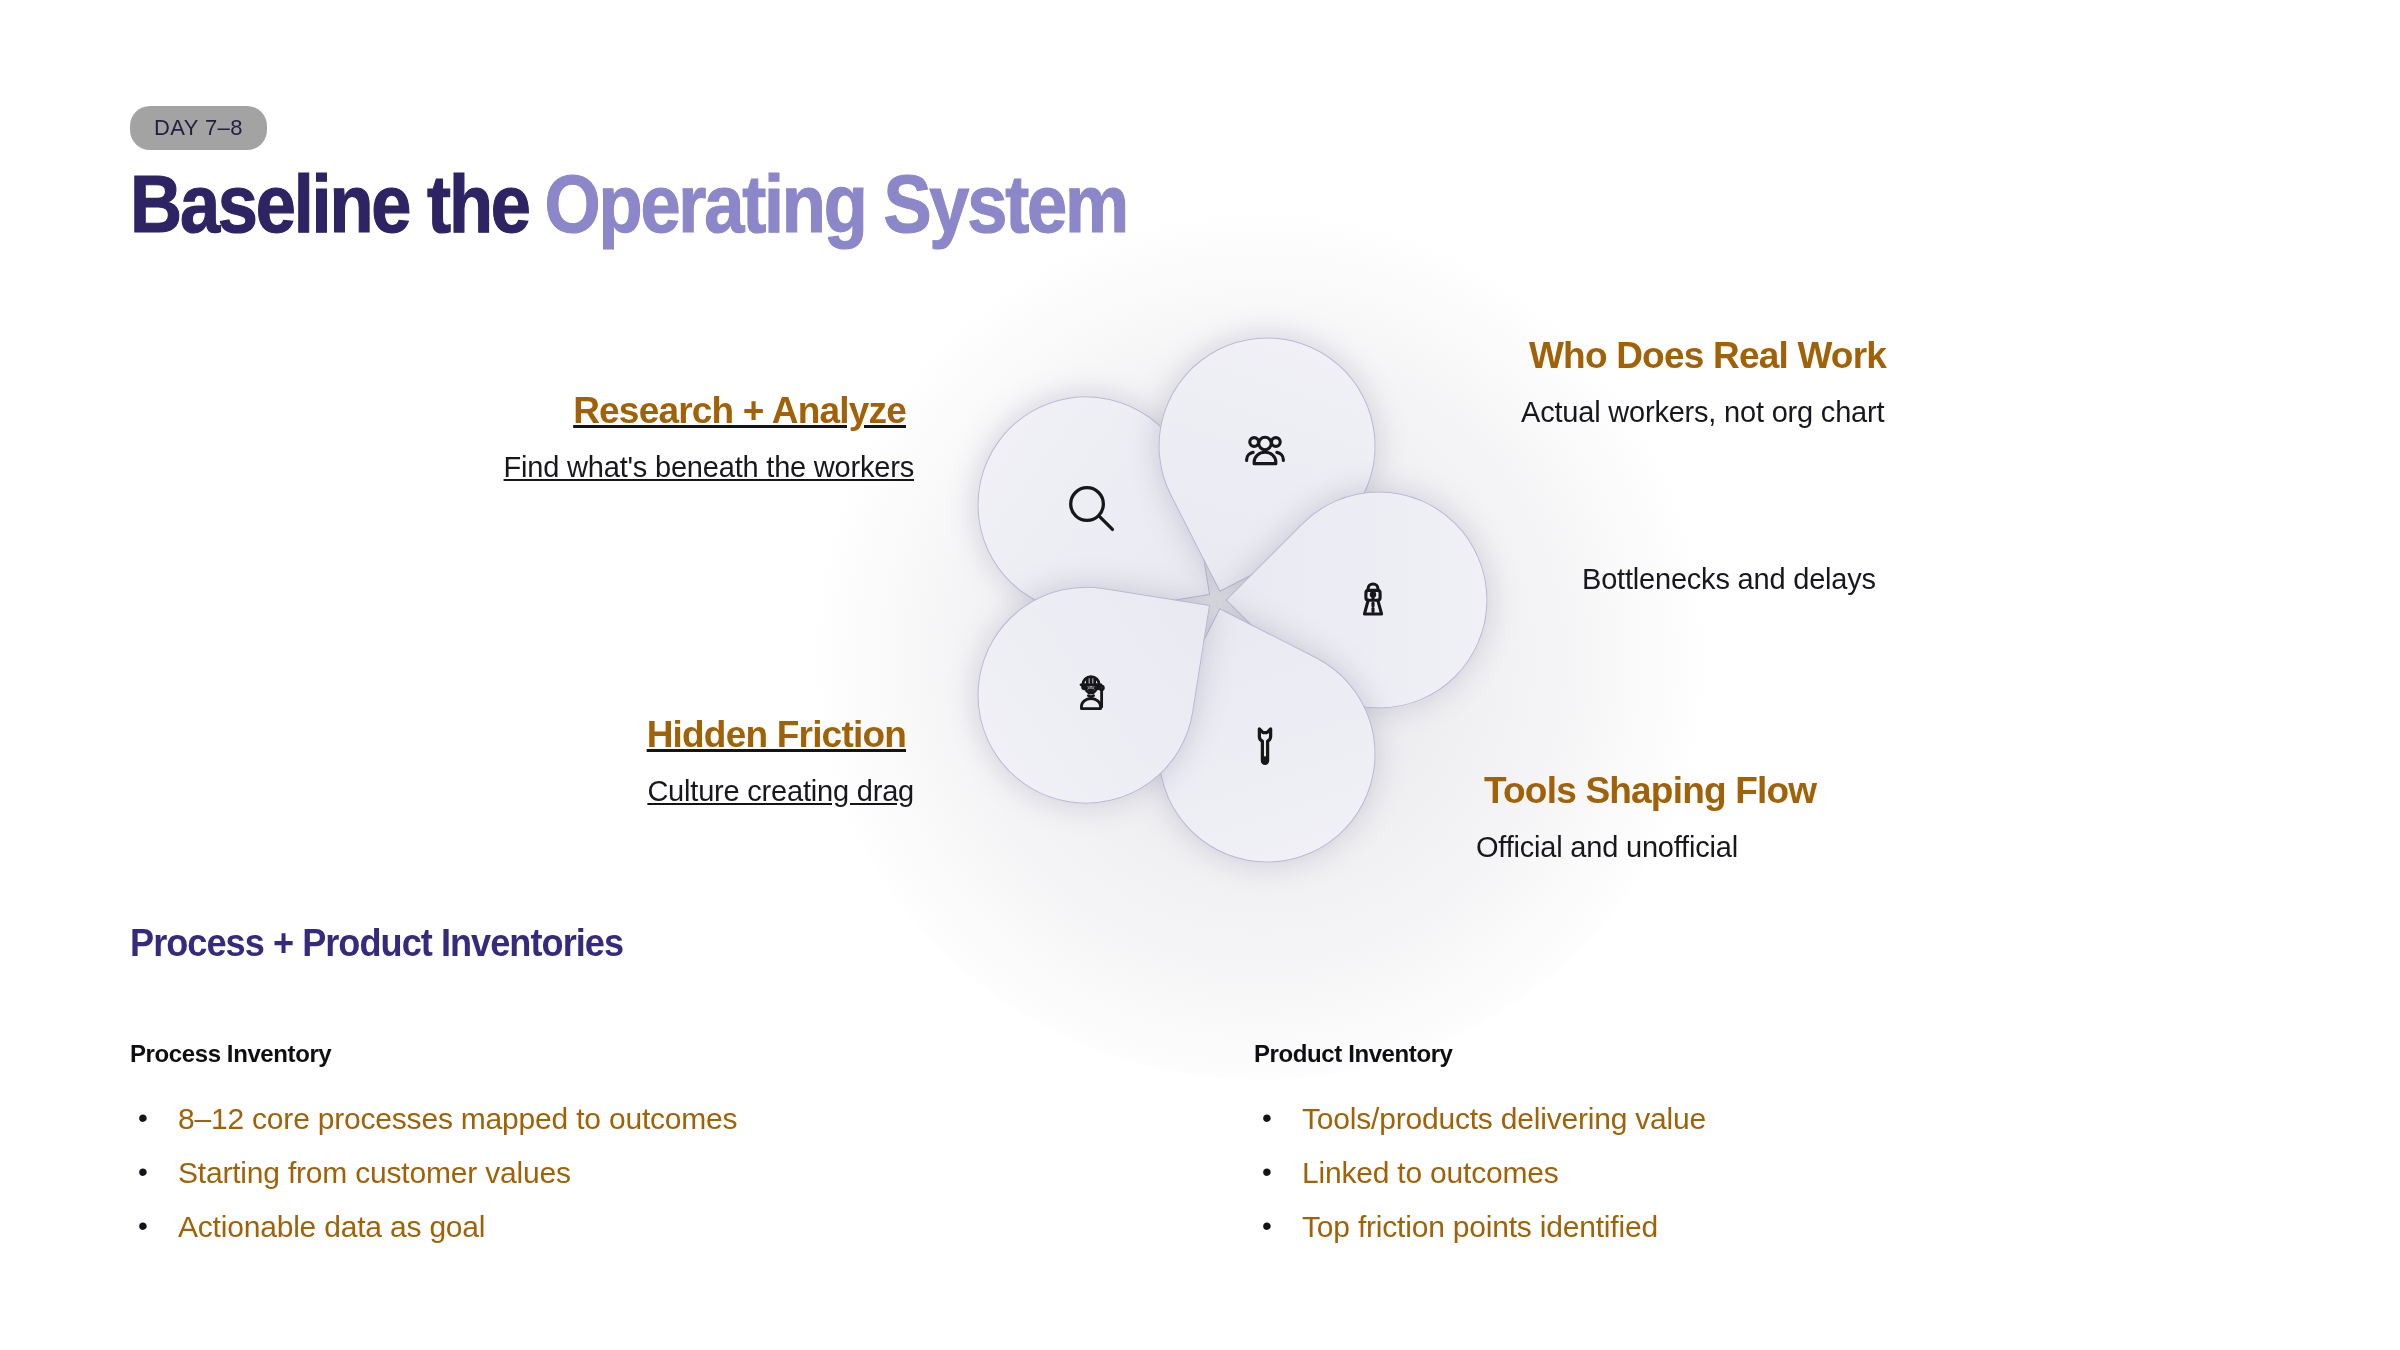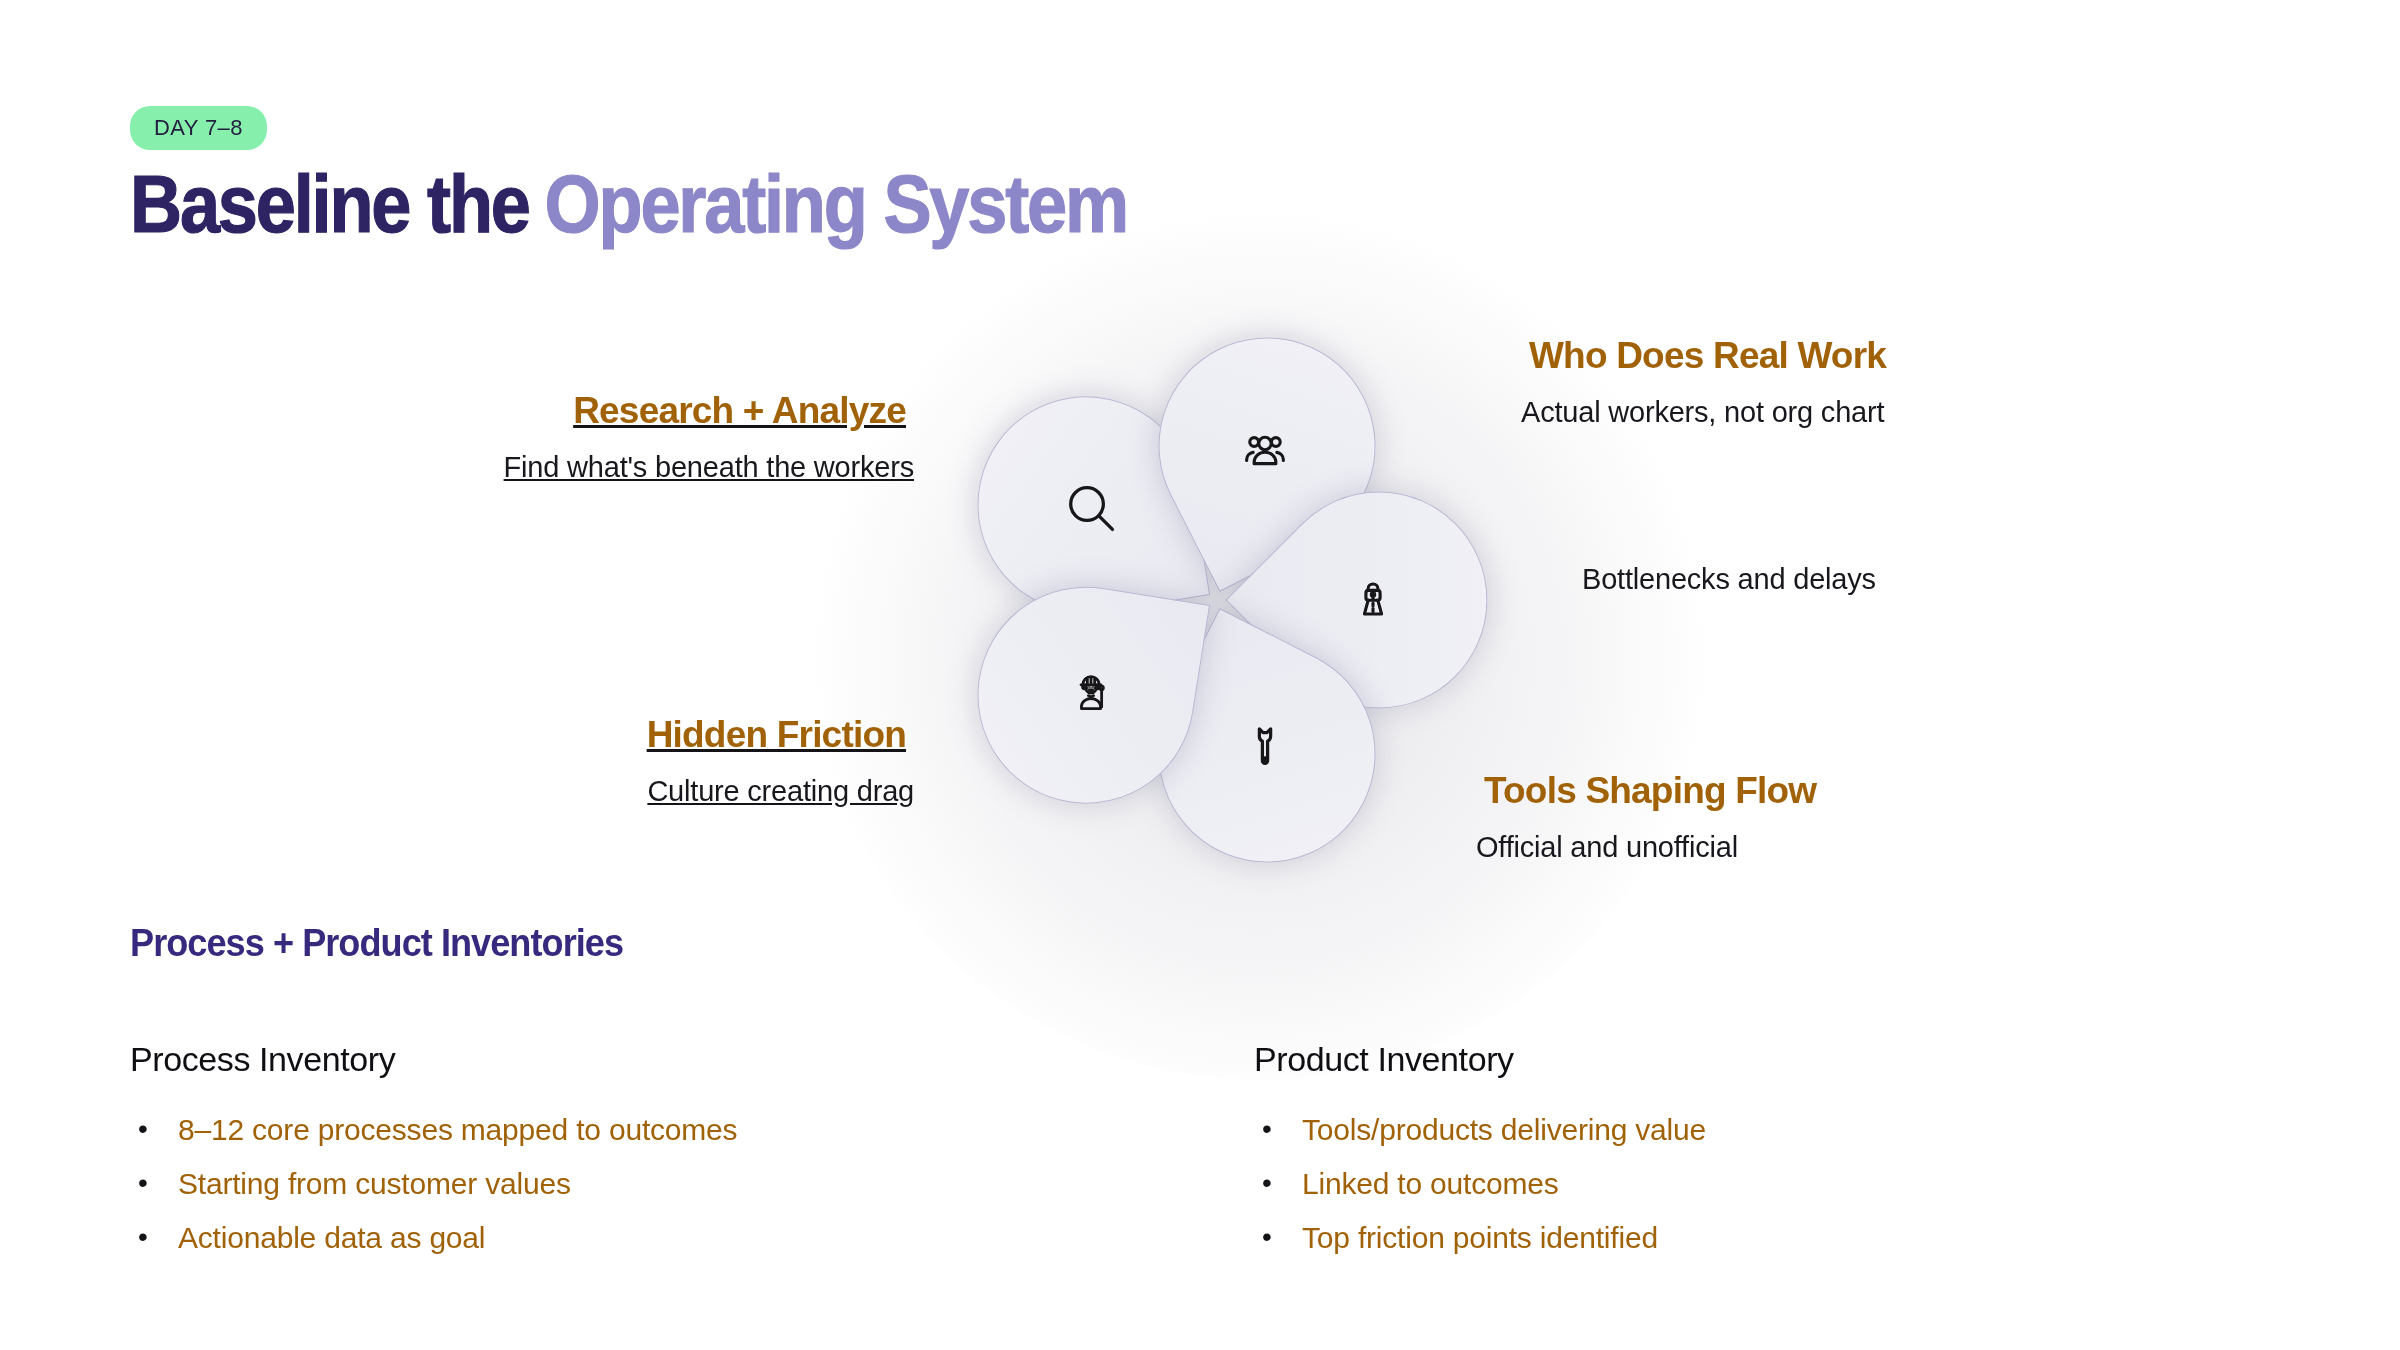--- a/index.html
+++ b/index.html
@@ -6,21 +6,21 @@
   body{
     width:2400px;height:1350px;background:#ffffff;overflow:hidden;
     font-family:"Liberation Sans","DejaVu Sans",sans-serif;
     color:#131318;
   }
   .slide{position:relative;width:2400px;height:1350px;background:#ffffff;}
 
   
   .badge{
     position:absolute;left:130px;top:106px;
-    background:#86efac;color:#23203f;
+    background:#a3a3a3;color:#23203f;
     font-size:22px;font-weight:500;letter-spacing:.4px;
     padding:10px 24px;border-radius:20px;line-height:1.1;
   }
 
   
   .title{
     position:absolute;left:130px;top:160px;margin:0;
     font-size:82px;font-weight:700;letter-spacing:-2.5px;line-height:1.08;
     transform:scaleX(.88);transform-origin:0 0;white-space:nowrap;
   }
@@ -70,21 +70,21 @@
 
   
   .section-heading{
     position:absolute;left:130px;top:922px;margin:0;
     font-size:38px;font-weight:700;letter-spacing:-1px;color:#37297e;
     transform:scaleX(.95);transform-origin:0 0;white-space:nowrap;
   }
   .inv-col{position:absolute;top:1040px;}
   .inv-col.c1{left:130px;}
   .inv-col.c2{left:1254px;}
-  .inv-col h4{margin:0 0 34px;font-size:34px;font-weight:400;letter-spacing:-.4px;color:#0e0e13;}
+  .inv-col h4{margin:0 0 34px;font-size:24px;font-weight:700;letter-spacing:-.4px;color:#0e0e13;}
   .b-row{display:flex;align-items:flex-start;padding-left:8px;margin-bottom:21px;}
   .b-marker{width:24px;font-size:28px;line-height:1.15;color:#131318;flex:0 0 24px;}
   .b-text{font-size:30px;line-height:1.1;letter-spacing:-.2px;color:#a16207;margin-left:16px;white-space:nowrap;}
 </style>
 </head>
 <body>
 
 <div class="slide">
 
   <div class="badge">DAY 7–8</div>

